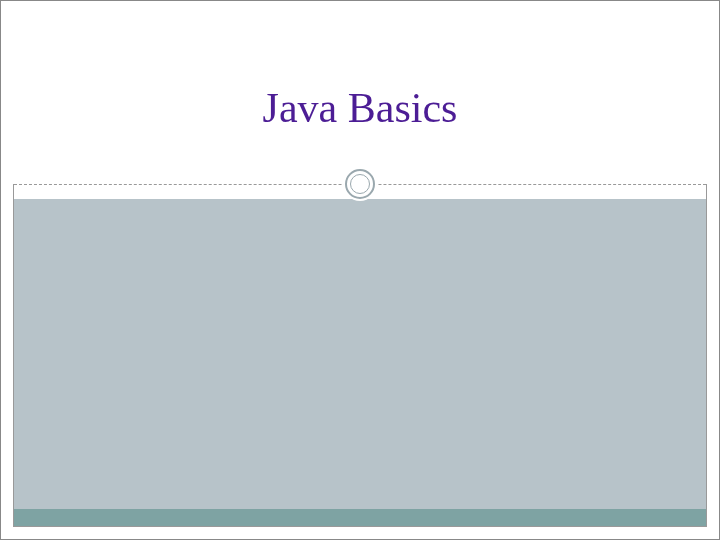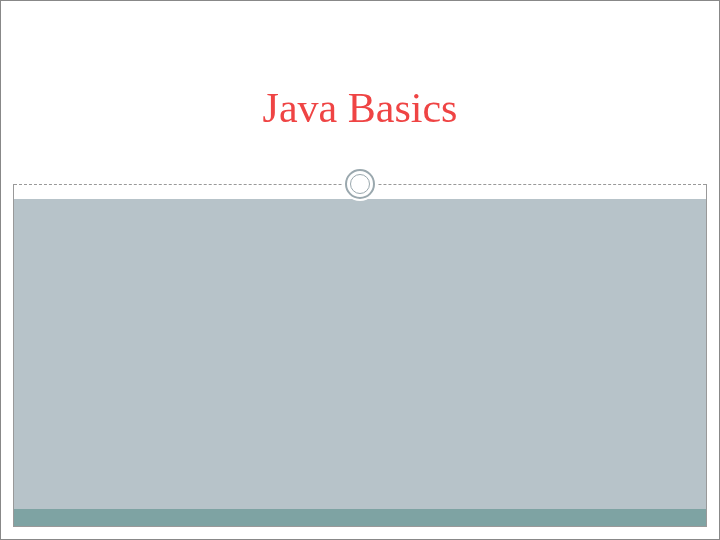--- a/index.html
+++ b/index.html
@@ -35,21 +35,21 @@
       right: 0;
       height: 183px;
       background: #ffffff;
       display: flex;
       align-items: center;
       justify-content: center;
     }
     .slide-title {
       font-size: 42px;
       font-weight: normal;
-      color: #ef4444;
+      color: #4c1d95;
       font-family: Georgia, 'Times New Roman', serif;
       margin-top: 30px;
     }
     .divider-line {
       position: absolute;
       top: 183px;
       left: 13px;
       right: 13px;
       height: 0;
       border-top: 1px dashed #999;

